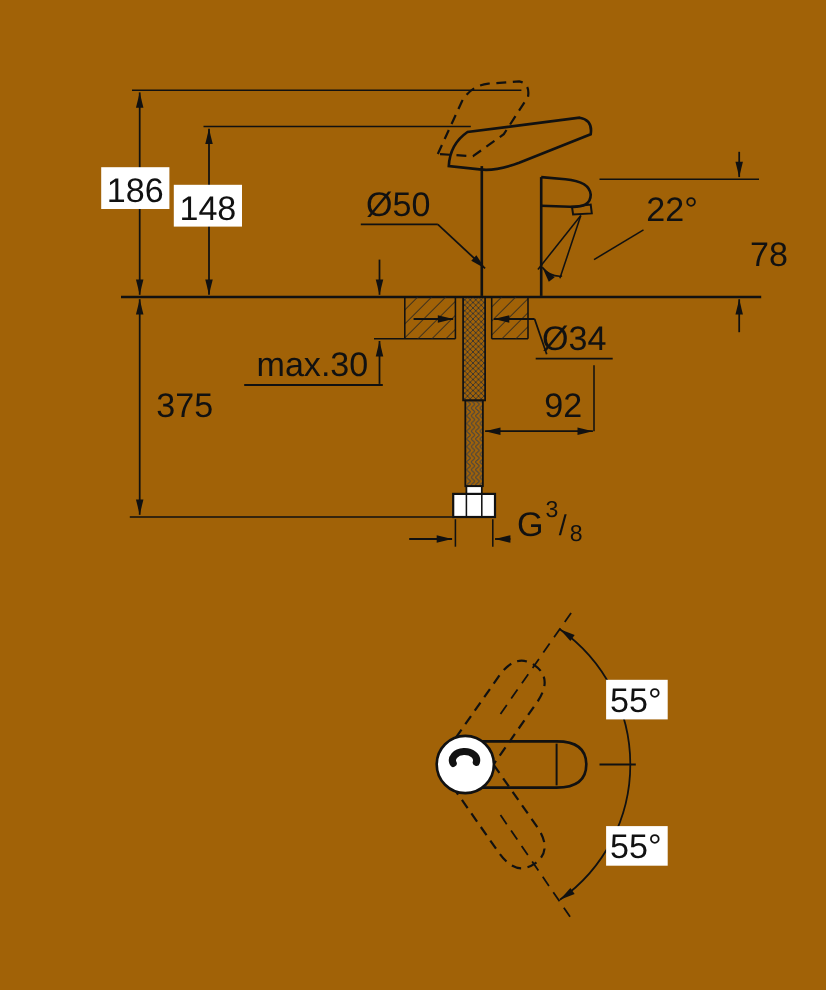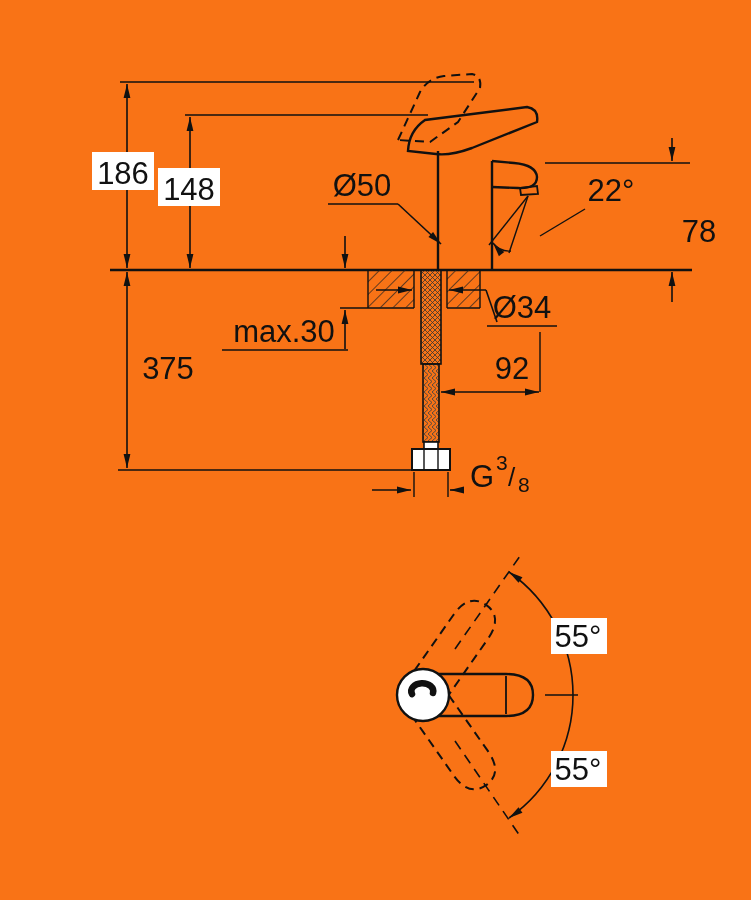--- a/index.html
+++ b/index.html
@@ -1,16 +1,16 @@
 <!DOCTYPE html>
 <html><head>
 <meta charset="utf-8">
 <style>
   html,body{margin:0;padding:0;background:#fff;}
-  .stage{position:relative;width:751px;height:900px;background:#f97316;overflow:hidden;
+  .stage{position:relative;width:751px;height:900px;background:#a16207;overflow:hidden;
          font-family:"Liberation Sans",sans-serif;}
   svg{display:block;}
   .dim{font-family:"Liberation Sans",sans-serif;font-size:31px;fill:#111;}
   .dimsm{font-family:"Liberation Sans",sans-serif;font-size:21px;fill:#111;}
   .dimsl{font-family:"Liberation Sans",sans-serif;font-size:26px;fill:#111;}
   .ol{stroke:#111;stroke-width:2.4;fill:none;}
   .ol15{stroke:#111;stroke-width:1.8;fill:none;}
   .dl{stroke:#111;stroke-width:1.6;fill:none;}
   .thin{stroke:#111;stroke-width:1.4;fill:none;}
   .dash{stroke:#111;stroke-width:2;fill:none;stroke-dasharray:9 6;}

